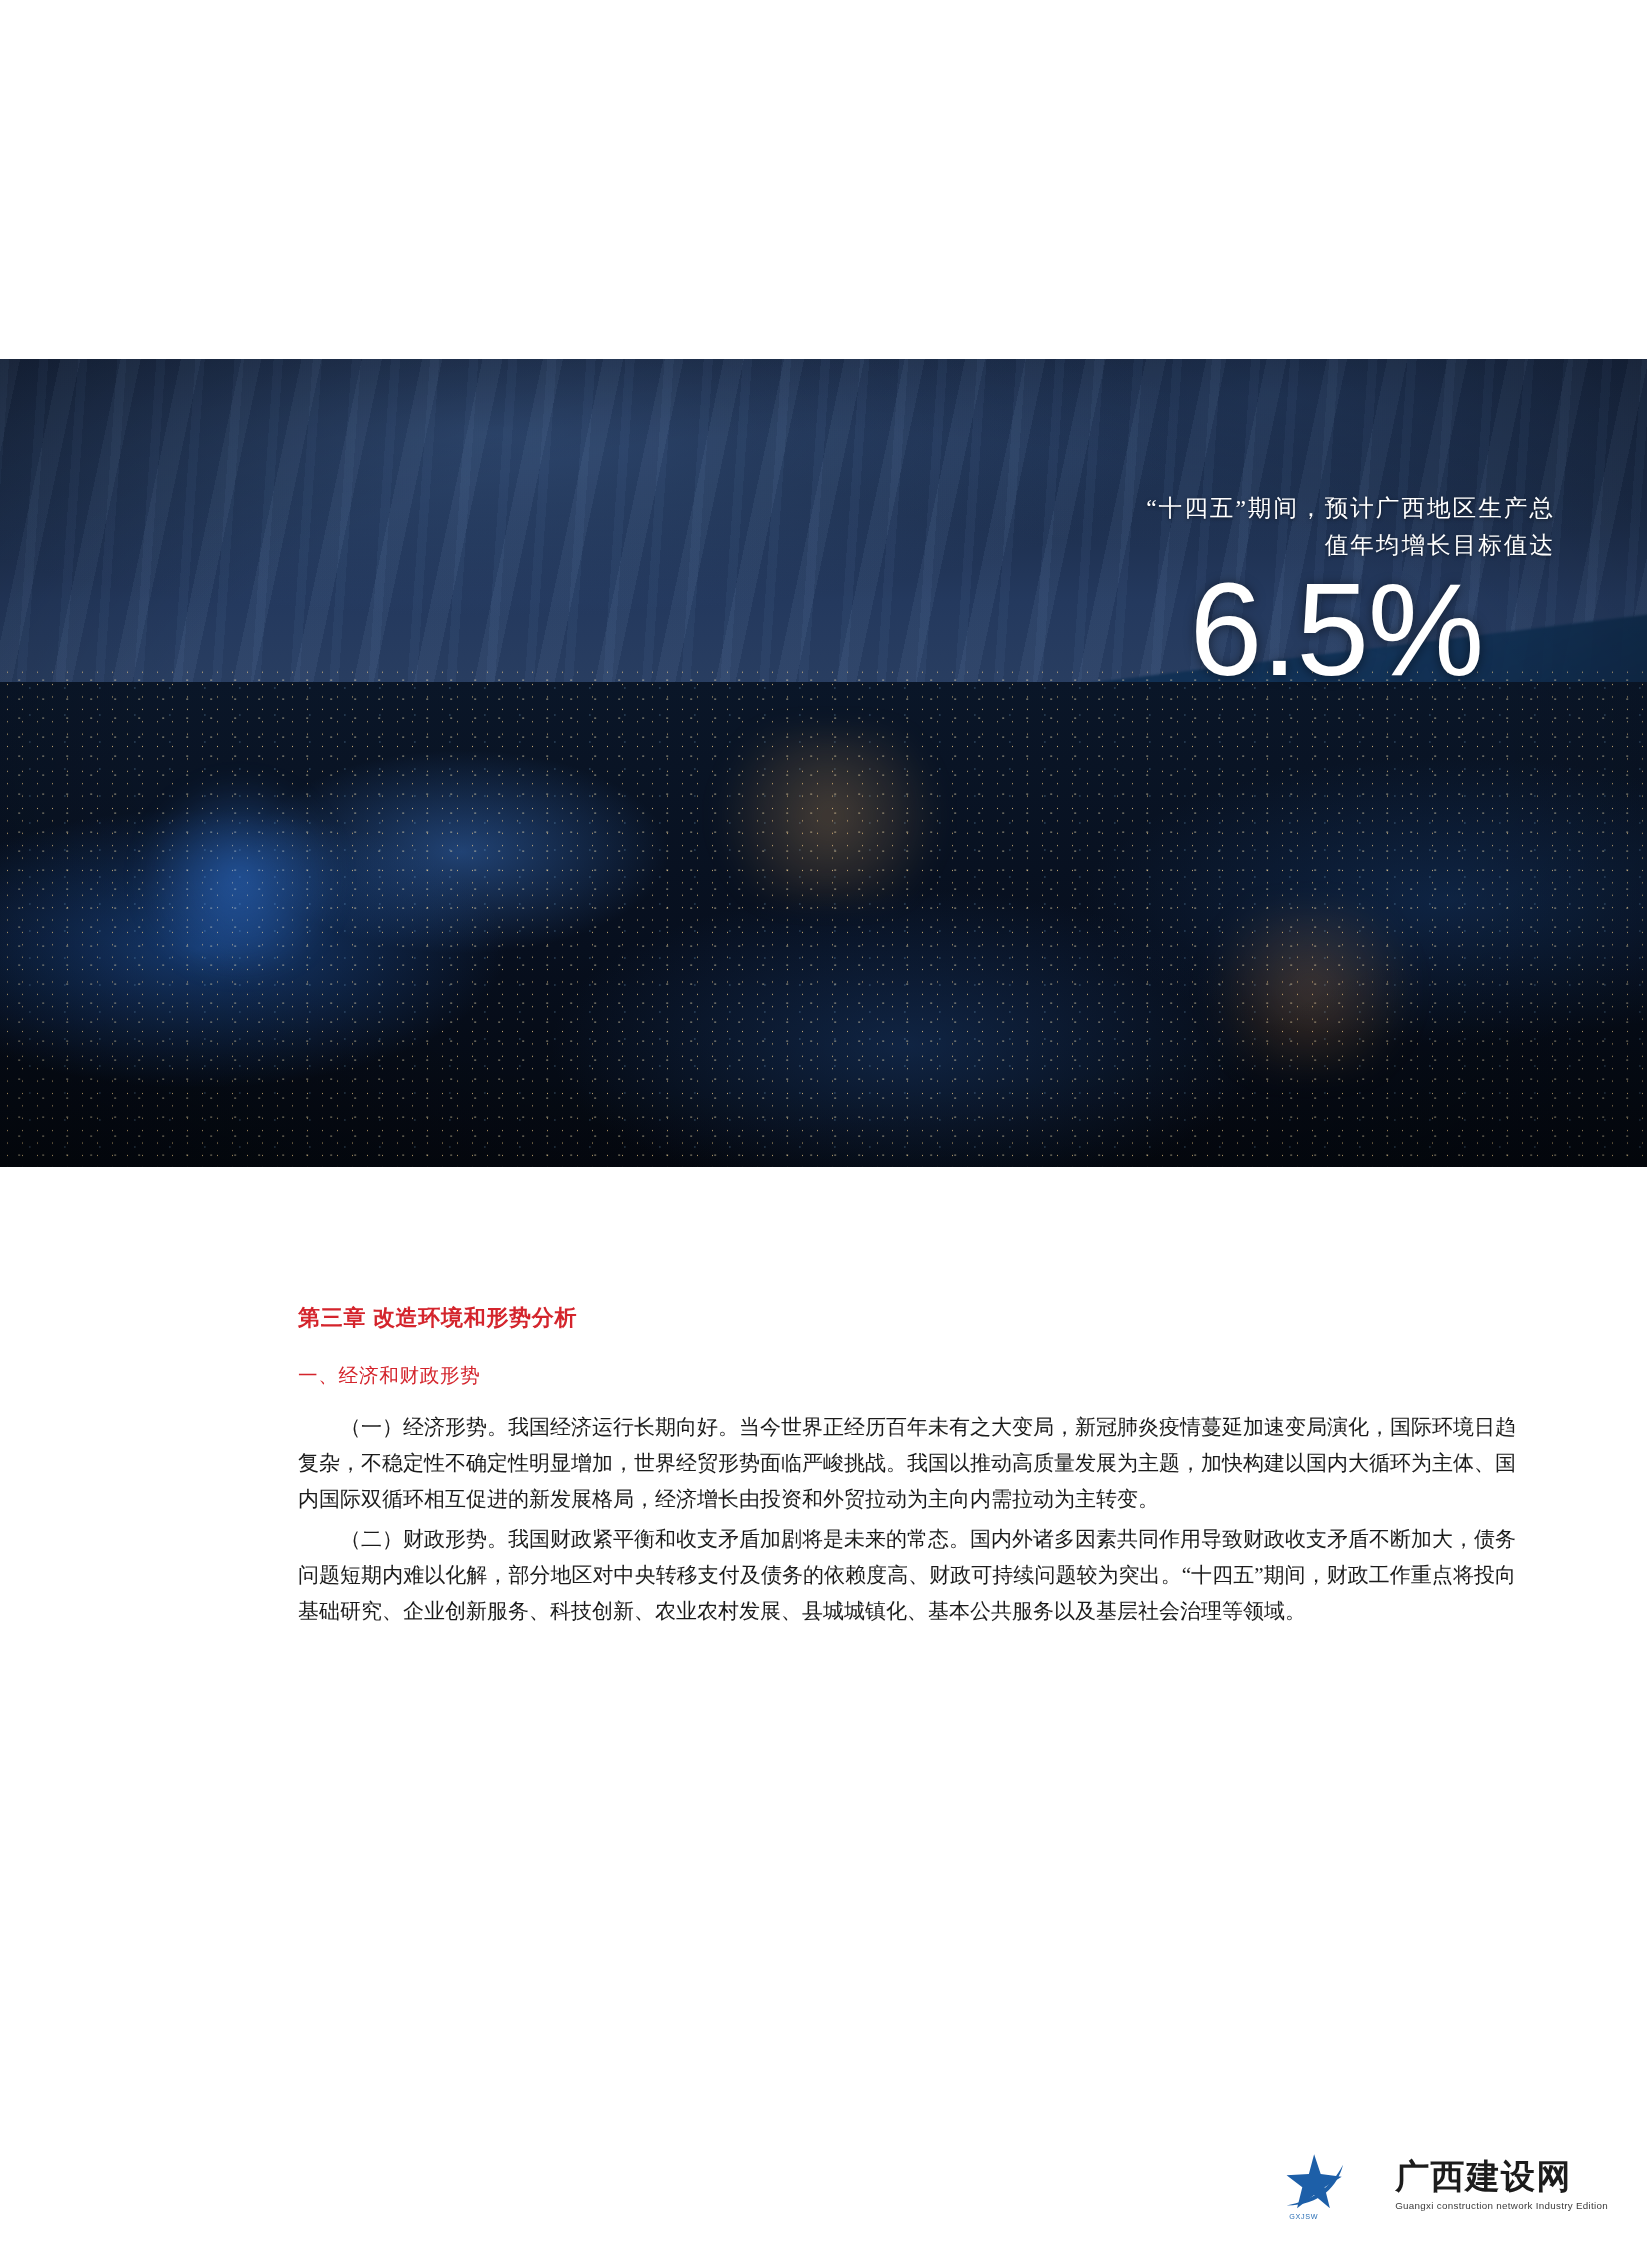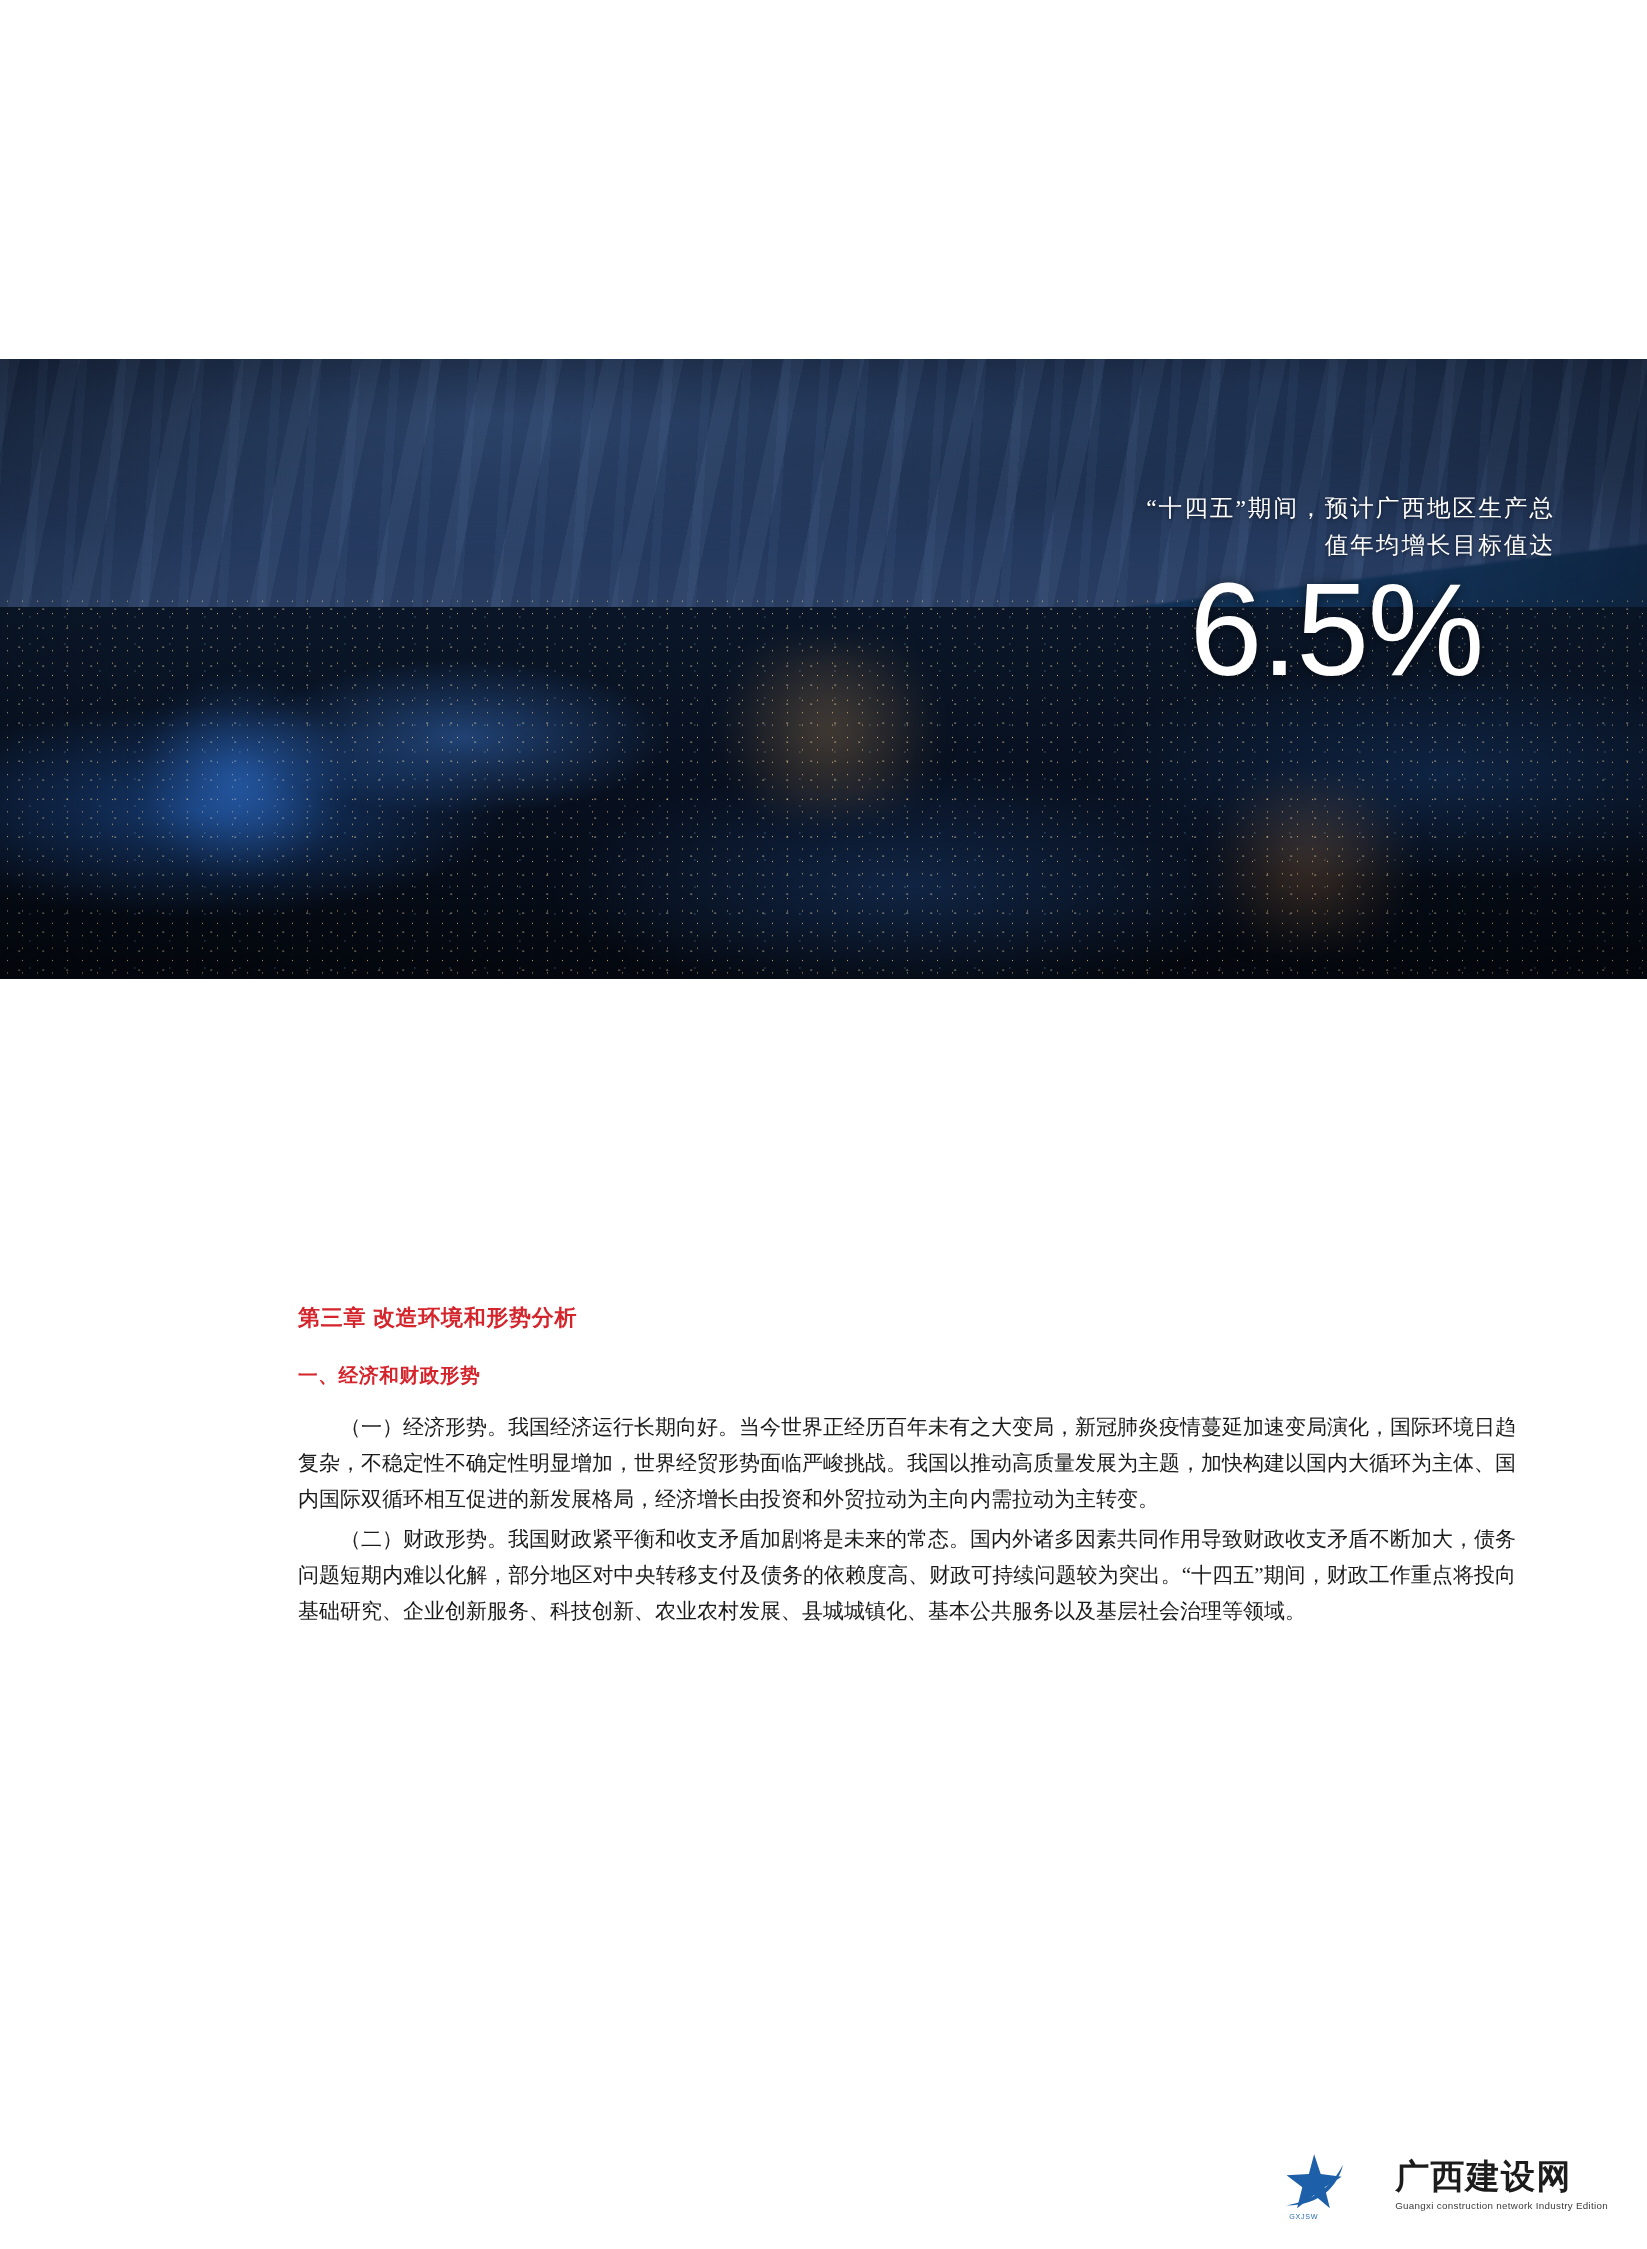--- a/index.html
+++ b/index.html
@@ -14,21 +14,21 @@
     font-family: "Liberation Serif", "DejaVu Serif", serif;
     overflow: hidden;
   }
 
   
   .hero {
     position: absolute;
     left: 0;
     top: 359px;
     width: 1647px;
-    height: 620px;
+    height: 808px;
     overflow: hidden;
     background: #050d1c;
   }
   
   .hero-sky {
     position: absolute;
     left: 0; top: 0;
     width: 100%;
     height: 46%;
     background:
@@ -159,21 +159,21 @@
     color: #d4242c;
     font-family: "Liberation Sans", "DejaVu Sans", sans-serif;
     font-weight: bold;
     font-size: 22px;
     letter-spacing: 0.7px;
     margin: 0 0 29px 0;
   }
   .section-title {
     color: #d4242c;
     font-family: "Liberation Sans", "DejaVu Sans", sans-serif;
-    font-weight: bold;
+    font-weight: normal;
     font-size: 19.6px;
     letter-spacing: 0.7px;
     margin: 0 0 19.6px 0;
   }
   .para {
     font-family: Liberation Serif, serif;
     font-size: 21px;
     line-height: 1.72;
     color: #1b1b1b;
     text-align: justify;

